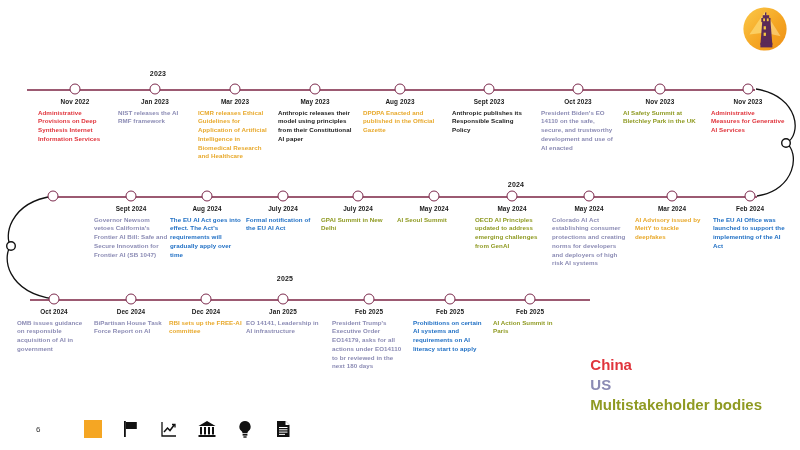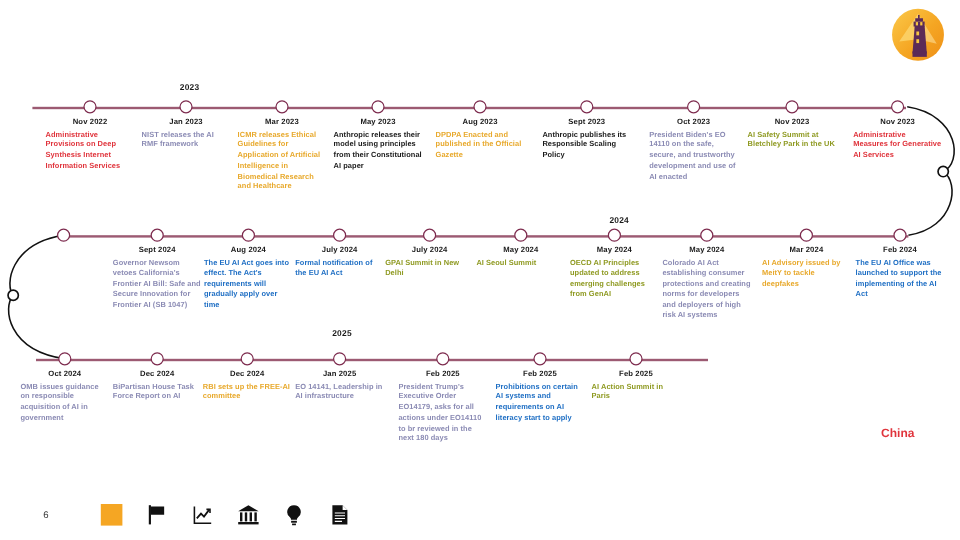--- a/index.html
+++ b/index.html
@@ -43,21 +43,21 @@
   .year{
     position:absolute;font-size:7px;font-weight:bold;color:#1a1a1a;
     transform:translateX(-50%);letter-spacing:.2px;
   }
 
   
   .arc{position:absolute;left:0;top:0;width:800px;height:450px;pointer-events:none;}
 
   
   .legend{position:absolute;right:38px;top:355px;text-align:left;}
-  .legend-item{font-size:10px;font-weight:bold;line-height:1.32;white-space:nowrap;}
+  .legend-item{font-size:15px;font-weight:bold;line-height:1.32;white-space:nowrap;}
 
   
   .footer{position:absolute;left:36px;bottom:8px;display:flex;align-items:center;gap:0;}
   .page-no{font-size:8px;color:#333;width:38px;}
   .ficon{width:38px;height:26px;display:flex;align-items:center;justify-content:center;}
 </style>
 </head>
 <body>
 
 <div class="slide">
@@ -235,20 +235,22 @@
     </div>
 
   <div id="years-host">
       <div class="year" style="left: 158px; top: 70px;">2023</div>
       <div class="year" style="left: 516px; top: 181px;">2024</div>
       <div class="year" style="left: 285px; top: 275px;">2025</div>
     </div>
 
   <div class="legend">
     <div class="legend-item" style="color:#e0343c">China</div>
+    <div class="legend-item" style="color:#8b8bb4">US</div>
+    <div class="legend-item" style="color:#8f9a22">Multistakeholder bodies</div>
   </div>
 
   <div class="footer">
     <div class="page-no">6</div>
 
     <div class="ficon">
       <svg width="20" height="20">
           <rect x="1" y="1" width="18" height="18" fill="#F5A623"></rect>
         </svg>
     </div>

